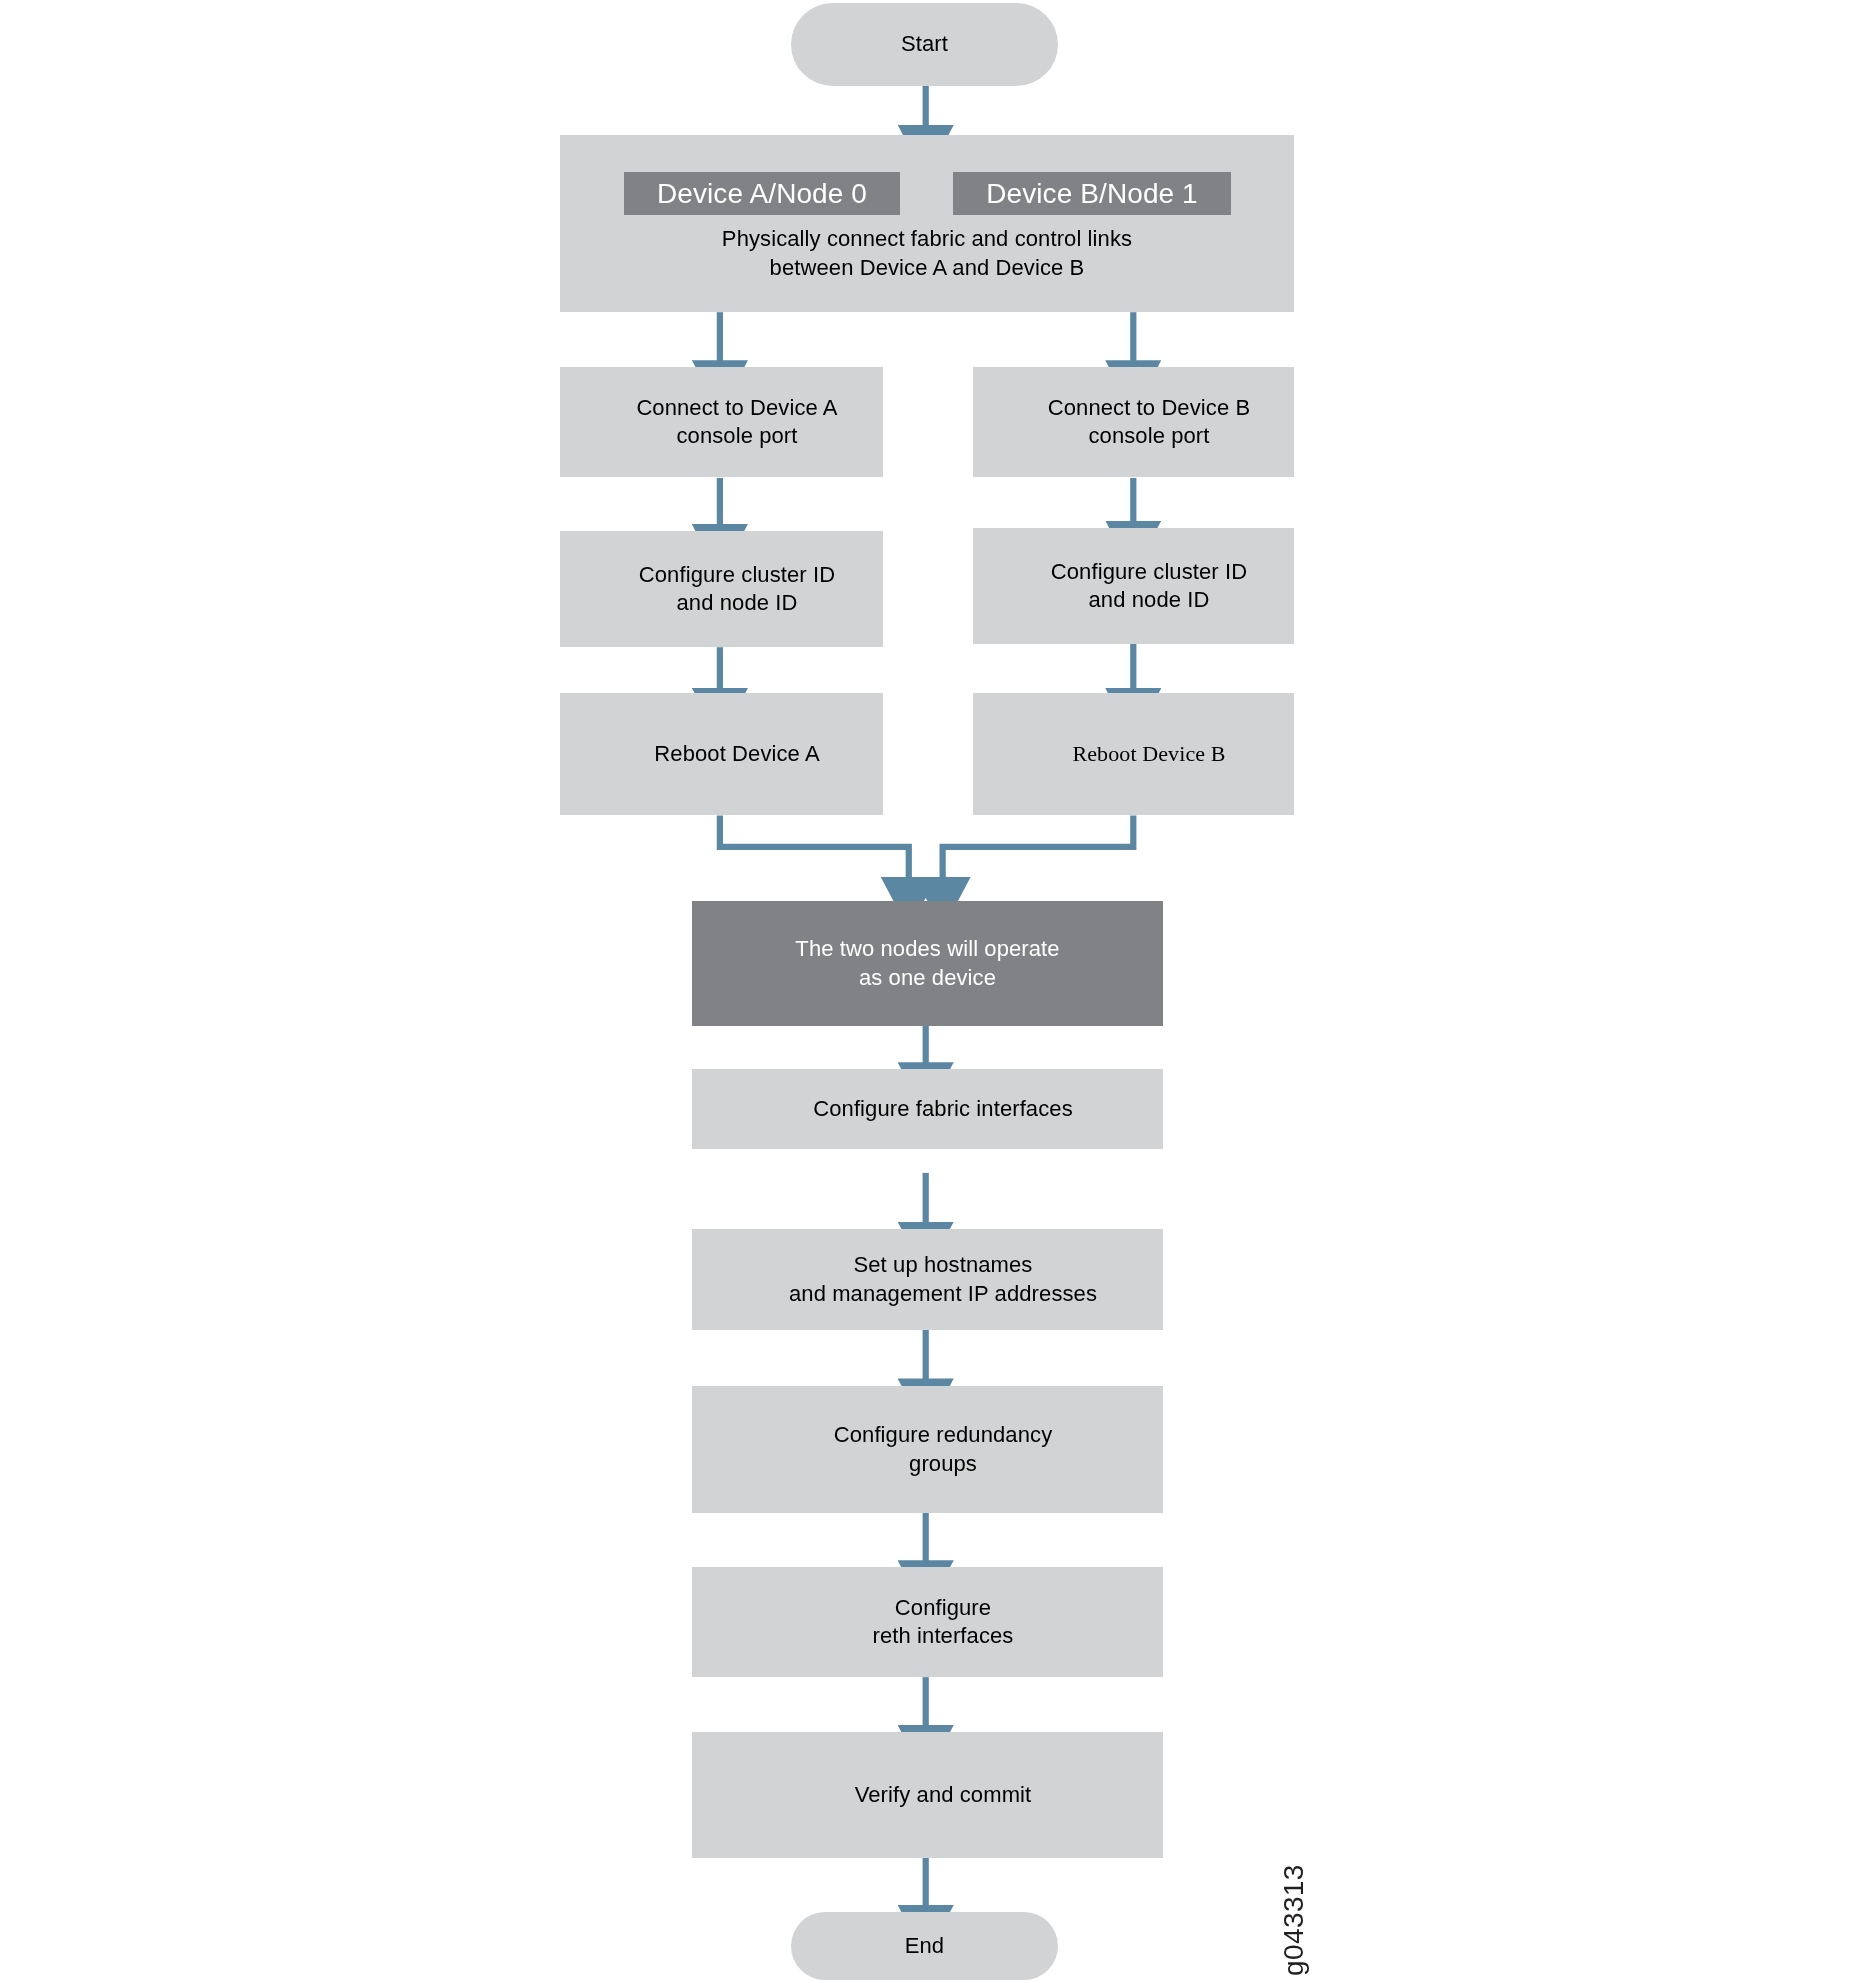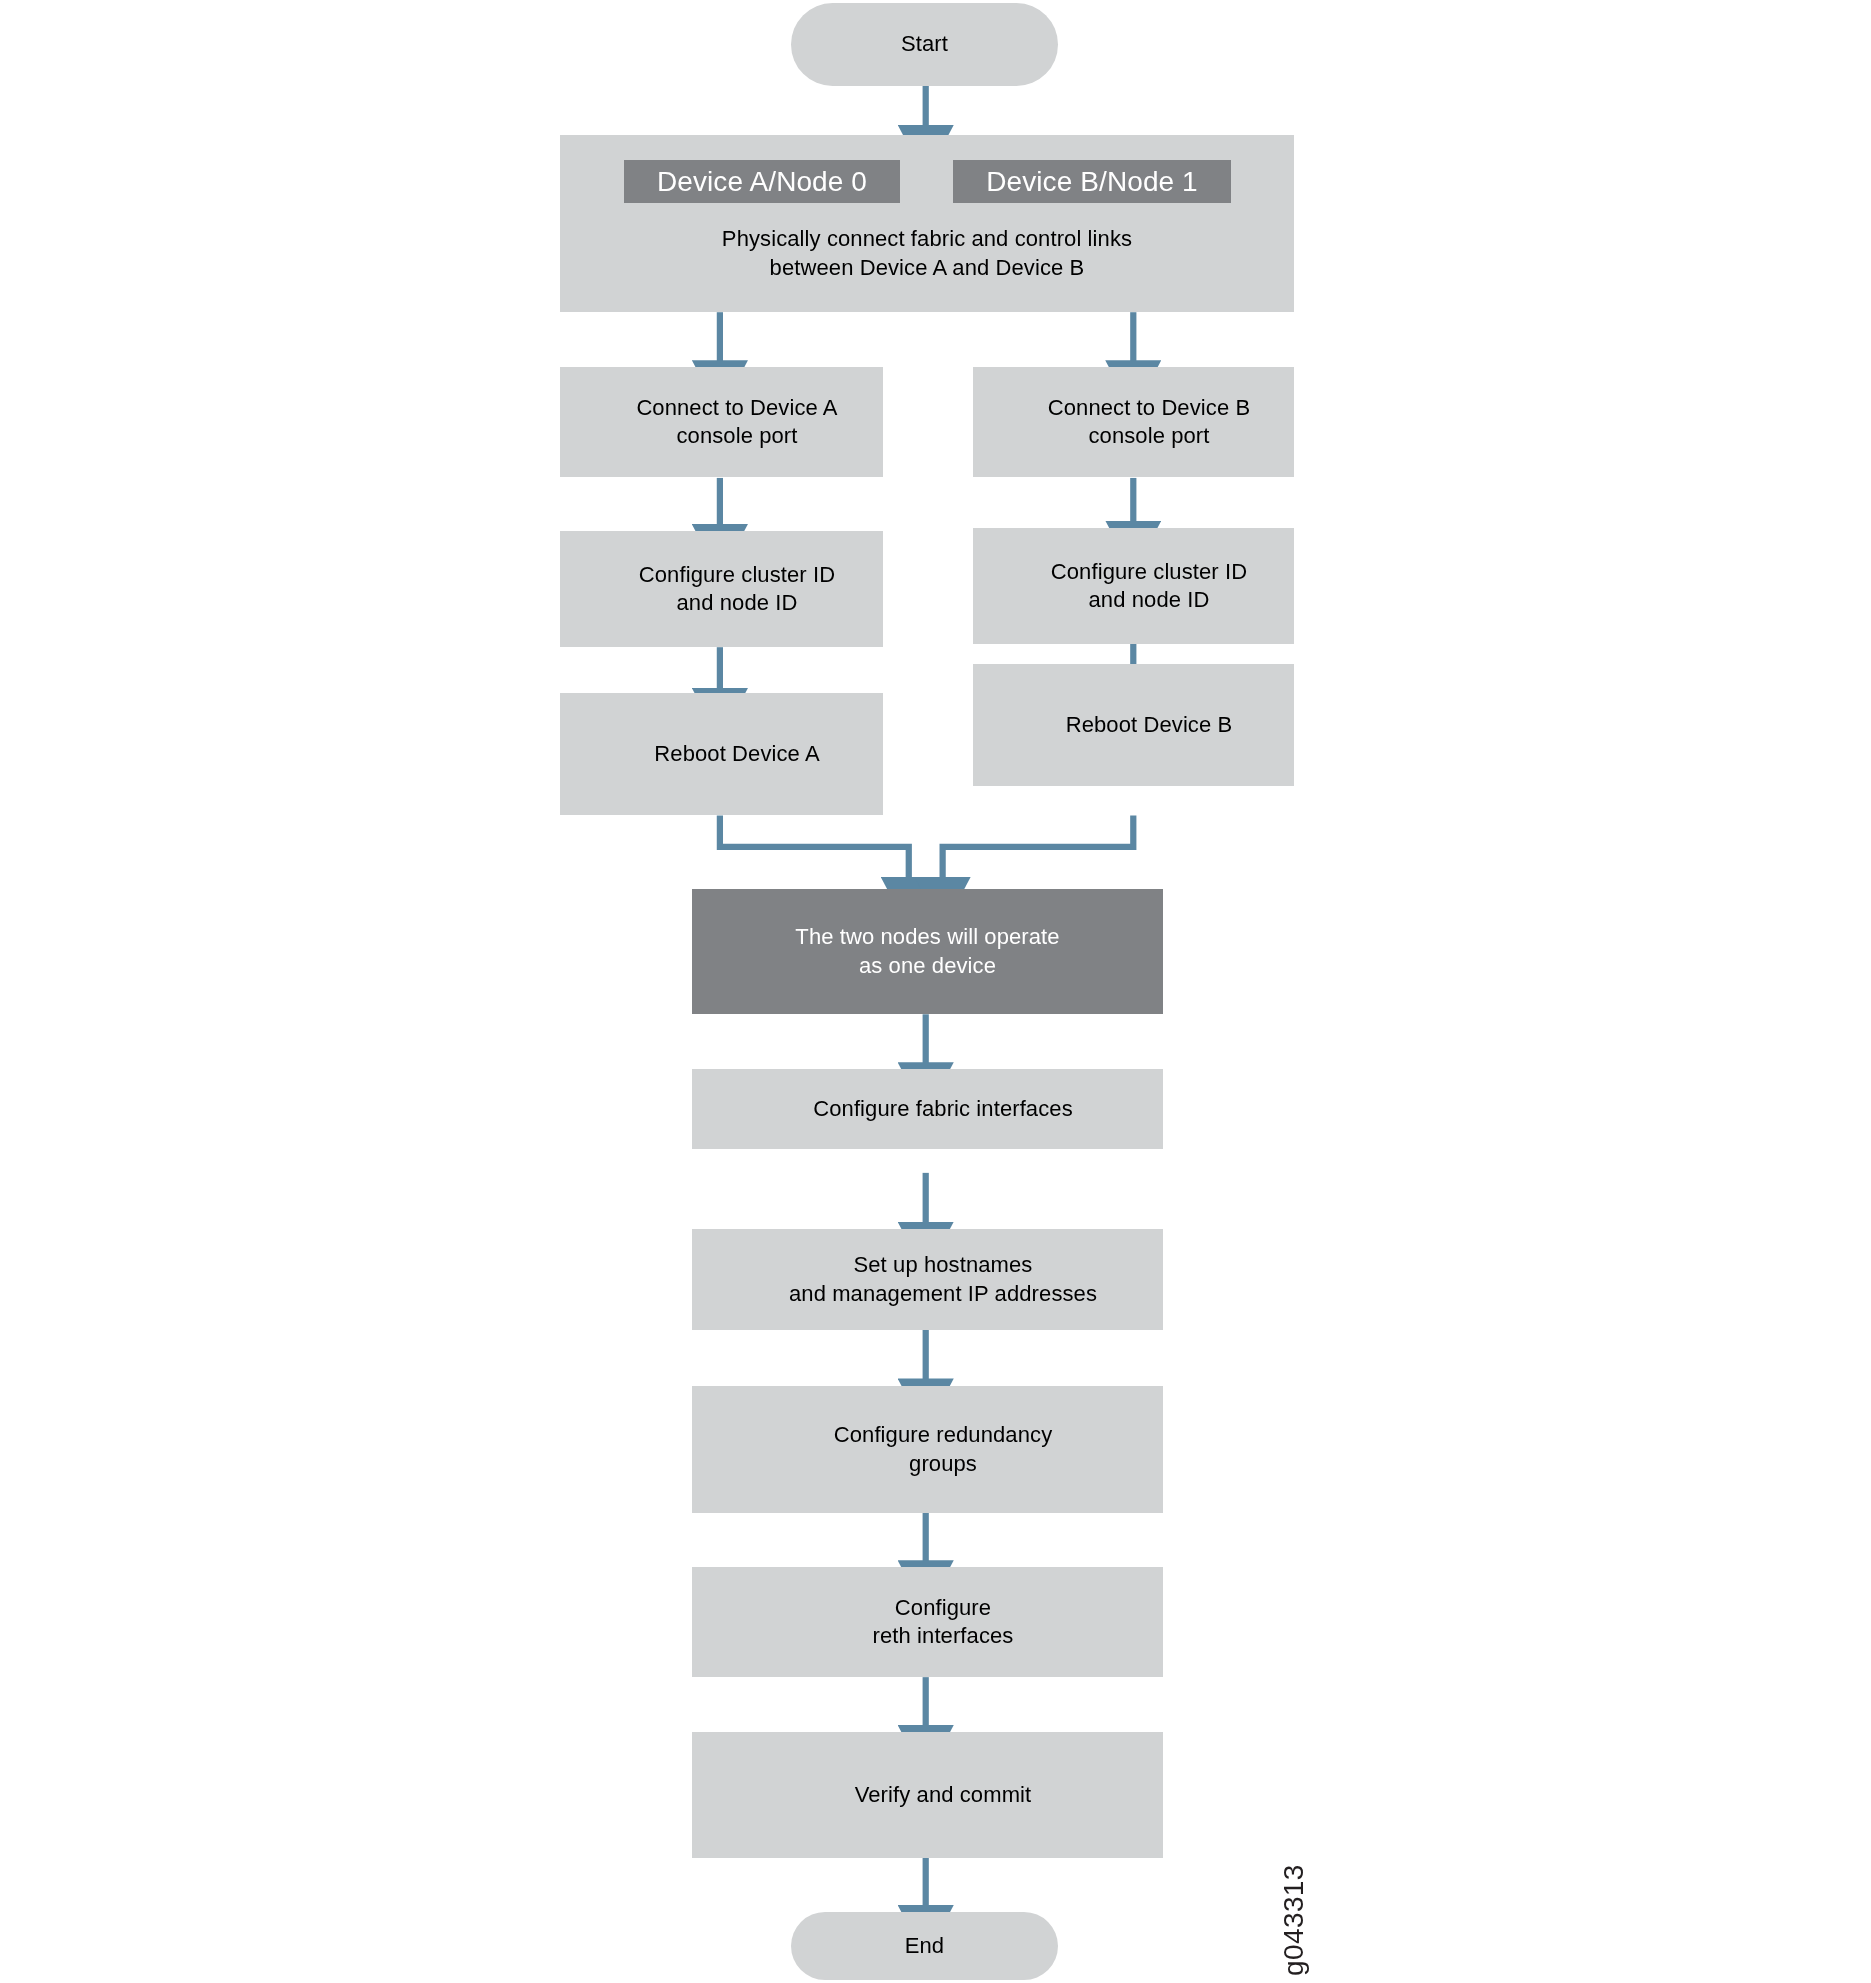--- a/index.html
+++ b/index.html
@@ -24,21 +24,21 @@
     align-items: center;
     justify-content: center;
     text-align: center;
     line-height: 1.28;
     white-space: pre-line;
     color: #000000;
     font-size: 22px;
     letter-spacing: 0.1px;
   }
   .node.light  { background: #d1d3d4; padding-left: 31px; }
-  .node.dark   { background: #808285; color: #ffffff; }
+  .node.dark   { background: #808285; color: #ffffff; margin-top: 12px; }
   .node.group  { background: #d1d3d4; }
   .node.terminal {
     background: #d1d3d4;
     border-radius: 890px;
   }
   .node.label-chip {
     font-size: 28px;
     padding: 0 9px;
   }
   .watermark {
@@ -132,21 +132,21 @@
   </div>
 
   <div class="node light" style="left:973px; top:367px; width:321px; height:110px;justify-content:center;">
     <span>Connect to Device B
 console port</span>
   </div>
   <div class="node light" style="left:973px; top:528px; width:321px; height:116px;">
     <span>Configure cluster ID
 and node ID</span>
   </div>
-  <div class="node light" style="left:973px; top:664px; width:321px; height:122px;">
+  <div class="node light" style="left:973px; top:693px; width:321px; height:122px;font-family:Liberation Serif, serif;">
     <span>Reboot Device B</span>
   </div>
 
   <div class="node dark" style="left:692px; top:889px; width:471px; height:125px;">
     <span>The two nodes will operate
 as one device</span>
   </div>
   <div class="node light" style="left:692px; top:1069px; width:471px; height:80px;">
     <span>Configure fabric interfaces</span>
   </div>

